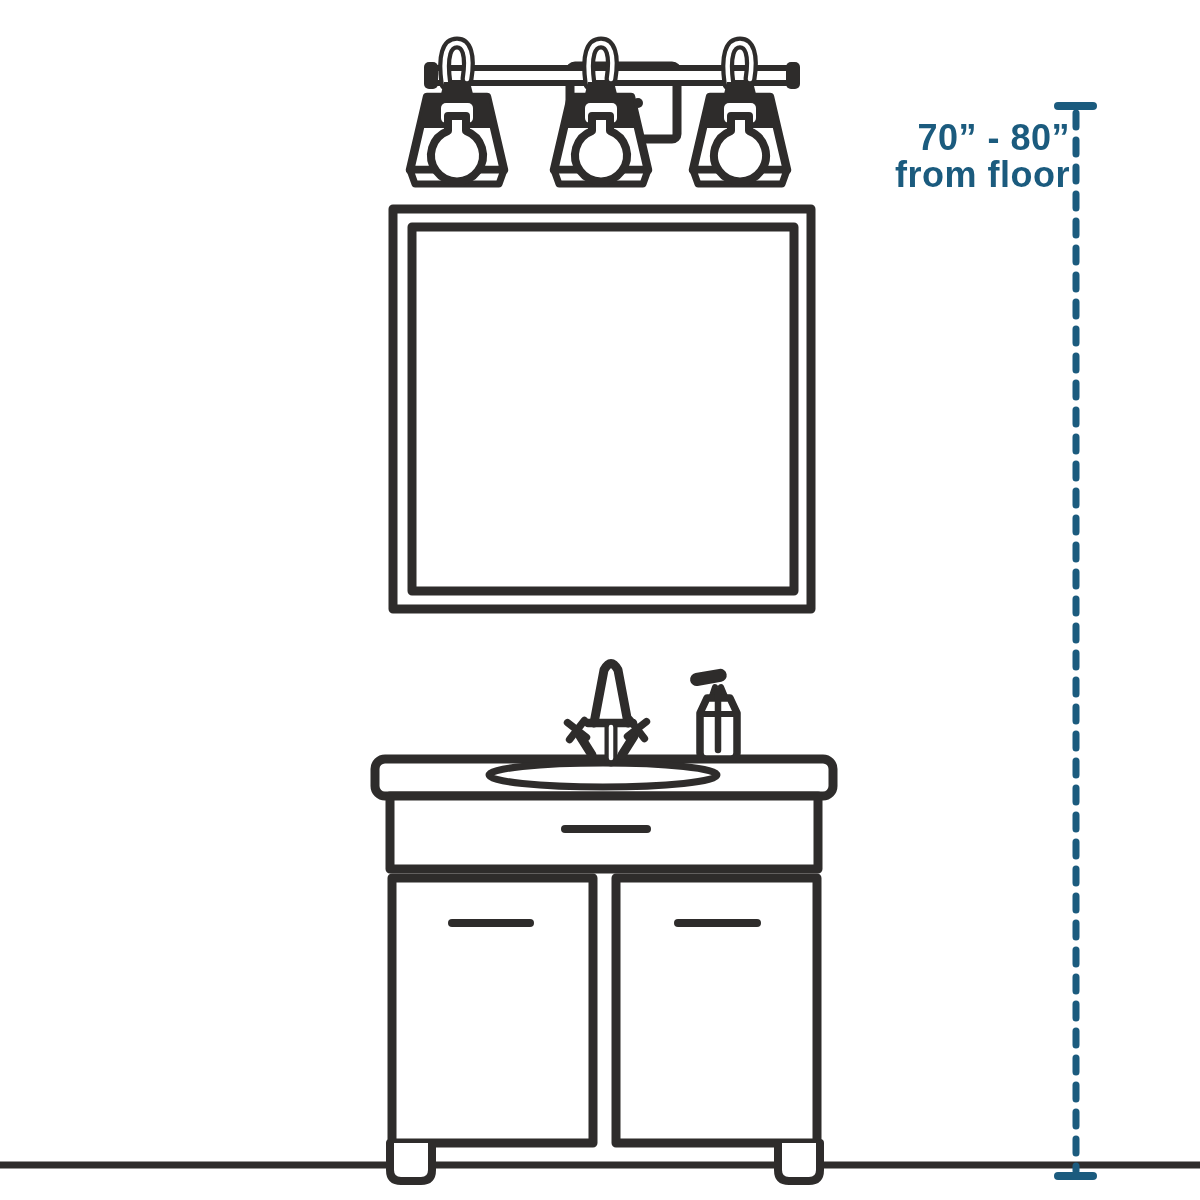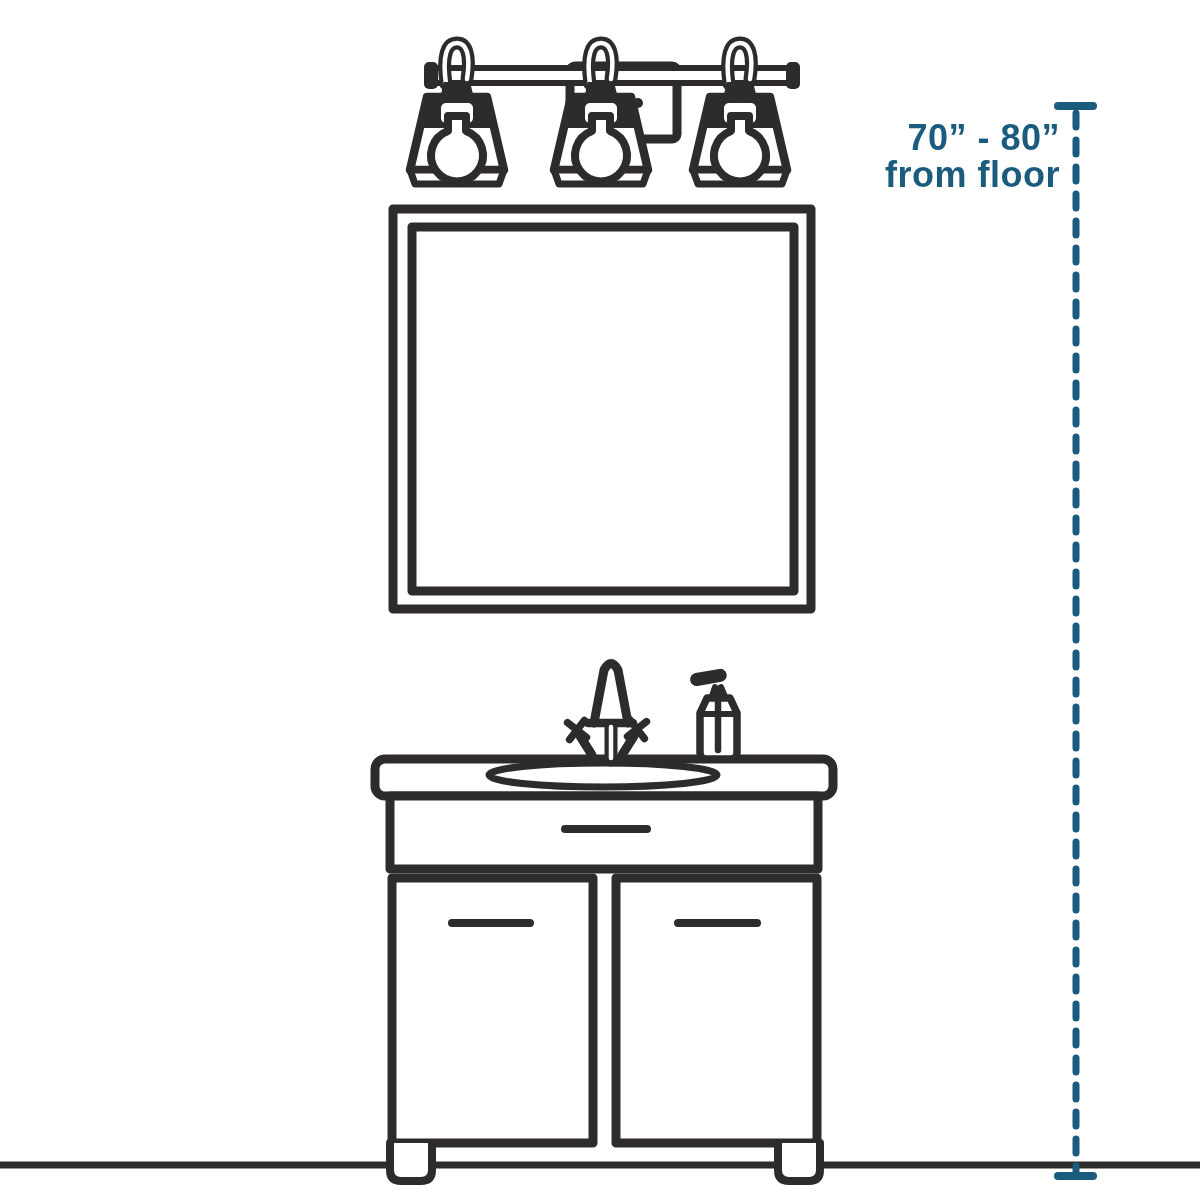--- a/index.html
+++ b/index.html
@@ -10,21 +10,21 @@
     font-family: "Liberation Sans", "DejaVu Sans", sans-serif;
   }
   .stage { position: absolute; inset: 0; }
   svg { display: block; color: var(--ink, #2e2c2b); }
   .ln { fill: none; stroke: currentColor; stroke-linecap: round; stroke-linejoin: round; }
   .fi { fill: currentColor; stroke: none; }
   .fp { fill: var(--background, #ffffff); }
   .core { fill: none; stroke: var(--background, #ffffff); stroke-linecap: round; }
   .measure { color: var(--measure, #1b5b7e); }
   .measure-label {
-    position: absolute; top: 119px; right: 140px;
+    position: absolute; top: 119px; right: 130px;
     text-align: right;
     color: var(--measure, #1b5b7e);
     font-weight: 700; font-size: 36px; line-height: 37px;
     letter-spacing: 0.5px; white-space: nowrap;
   }
 </style>
 </head>
 <body>
 
 <div class="stage">

